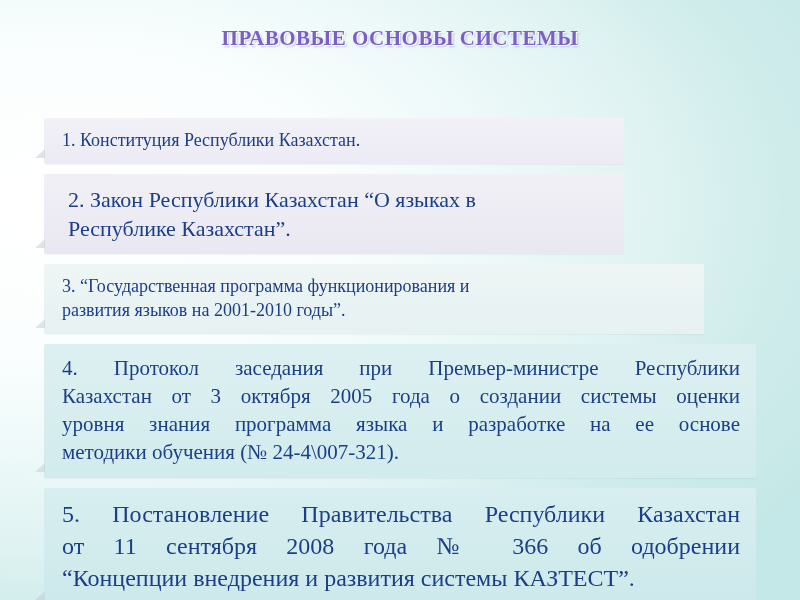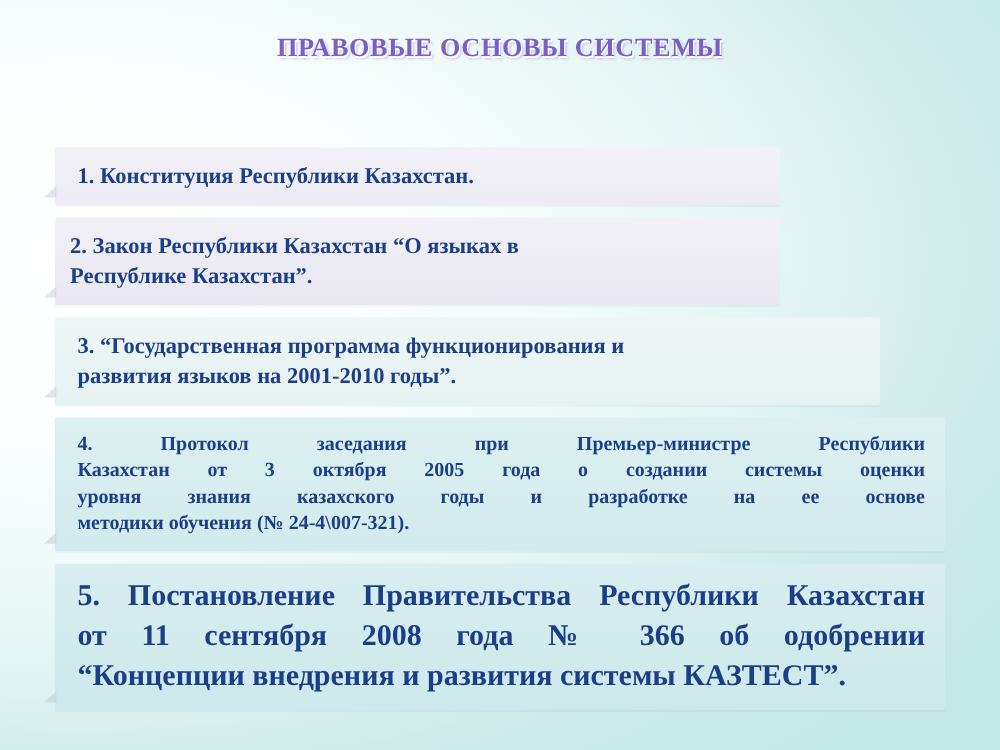--- a/index.html
+++ b/index.html
@@ -41,21 +41,21 @@
     left: 44px;
     width: 716px;
   }
   .bullet {
     position: relative;
     box-sizing: border-box;
     margin-bottom: 10px;
     padding: 11px 16px 11px 18px;
     color: #1b3f86;
     font-family: "Liberation Serif", serif;
-    font-weight: bold;
+    font-weight: normal;
     font-size: 17.5px;
     line-height: 1.33;
     border-radius: 2px;
     box-shadow: 0 1px 1px rgba(0,0,0,0.04);
   }
   
   .bullet::before {
     content: "";
     position: absolute;
     left: -9px;
@@ -67,33 +67,33 @@
     opacity: 0.85;
   }
   .b1 {
     width: 580px;
     background: linear-gradient(180deg, #f2f1f7 0%, #eceaf4 100%);
     font-size: 18px;
   }
   .b2 {
     width: 580px;
     background: linear-gradient(180deg, #f1f0f6 0%, #e9e8f2 100%);
-    font-size: 18px;
-    padding-left: 12px;
+    font-size: 22px;
+    padding-left: 24px;
   }
   .b3 {
     width: 660px;
     background: linear-gradient(180deg, #eef5f5 0%, #e6f1f1 100%);
     font-size: 18px;
   }
   .b4 {
     width: 712px;
     background: linear-gradient(180deg, #ddf0f1 0%, #d2ebed 100%);
     text-align: justify;
-    font-size: 16px;
+    font-size: 21px;
   }
   .b5 {
     width: 712px;
     background: linear-gradient(180deg, #d8eef0 0%, #cde9eb 100%);
     text-align: justify;
     font-size: 24px;
   }
   .b4 .line, .b5 .line {
     display: block;
     text-align: justify;
@@ -122,21 +122,21 @@
     </div>
 
     <div class="bullet b3">
       <span>3. “Государственная программа функционирования и</span><br>
       <span>развития языков на 2001-2010 годы”.</span>
     </div>
 
     <div class="bullet b4">
       <span class="line">4. Протокол заседания при Премьер-министре Республики</span>
       <span class="line">Казахстан от 3 октября 2005 года о создании системы оценки</span>
-      <span class="line">уровня знания казахского годы и разработке на ее основе</span>
+      <span class="line">уровня знания программа языка и разработке на ее основе</span>
       <span class="line last">методики обучения (№ 24-4\007-321).</span>
     </div>
 
     <div class="bullet b5">
       <span class="line">5. Постановление Правительства Республики Казахстан</span>
       <span class="line">от 11 сентября 2008 года № 366 об одобрении</span>
       <span class="line last">“Концепции внедрения и развития системы КАЗТЕСТ”.</span>
     </div>
 
   </div>

